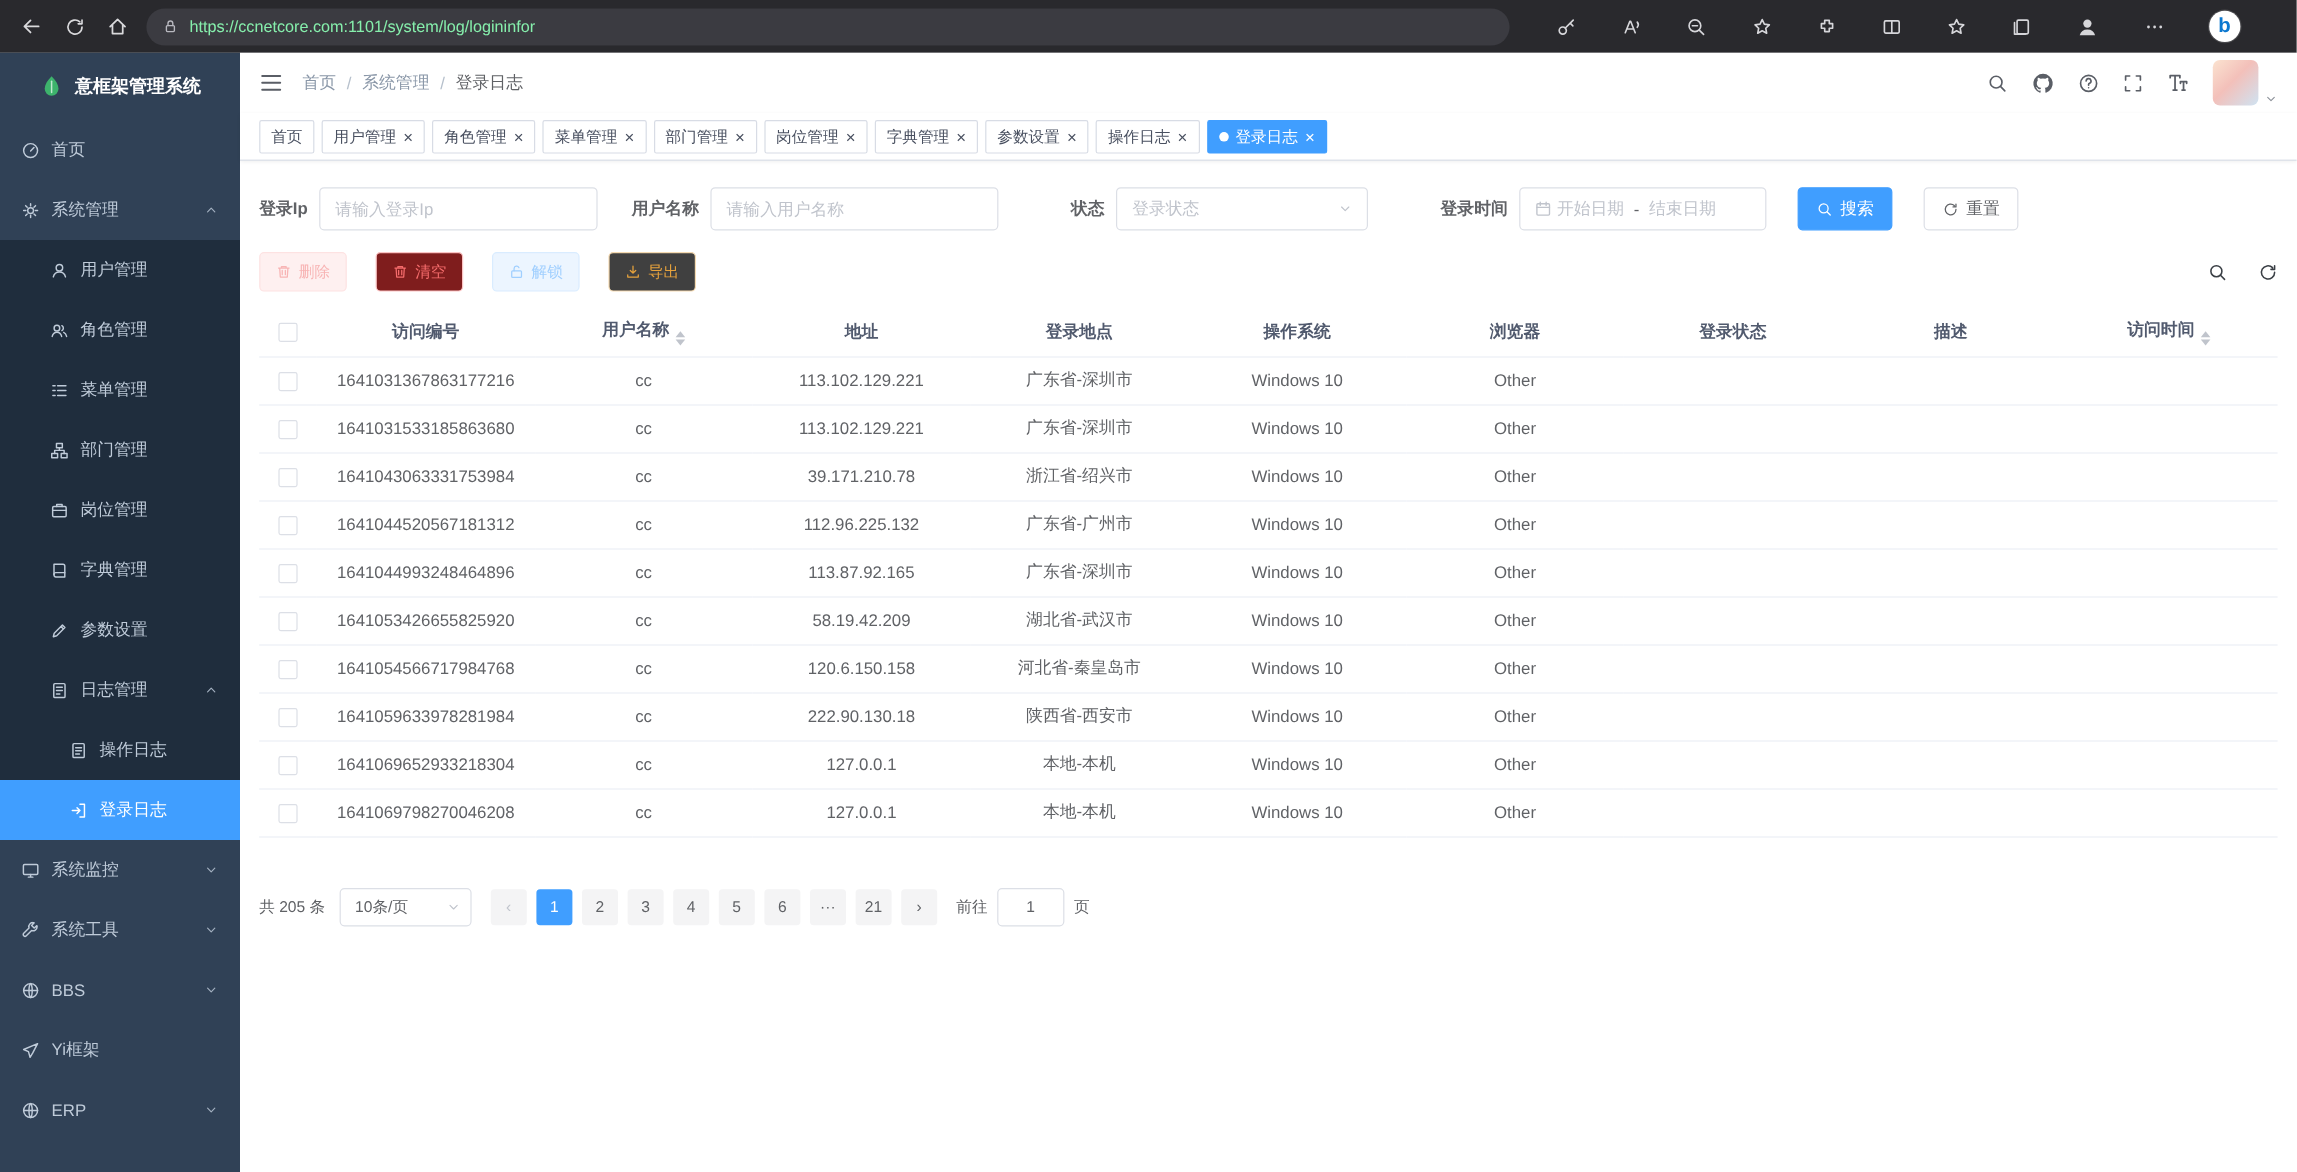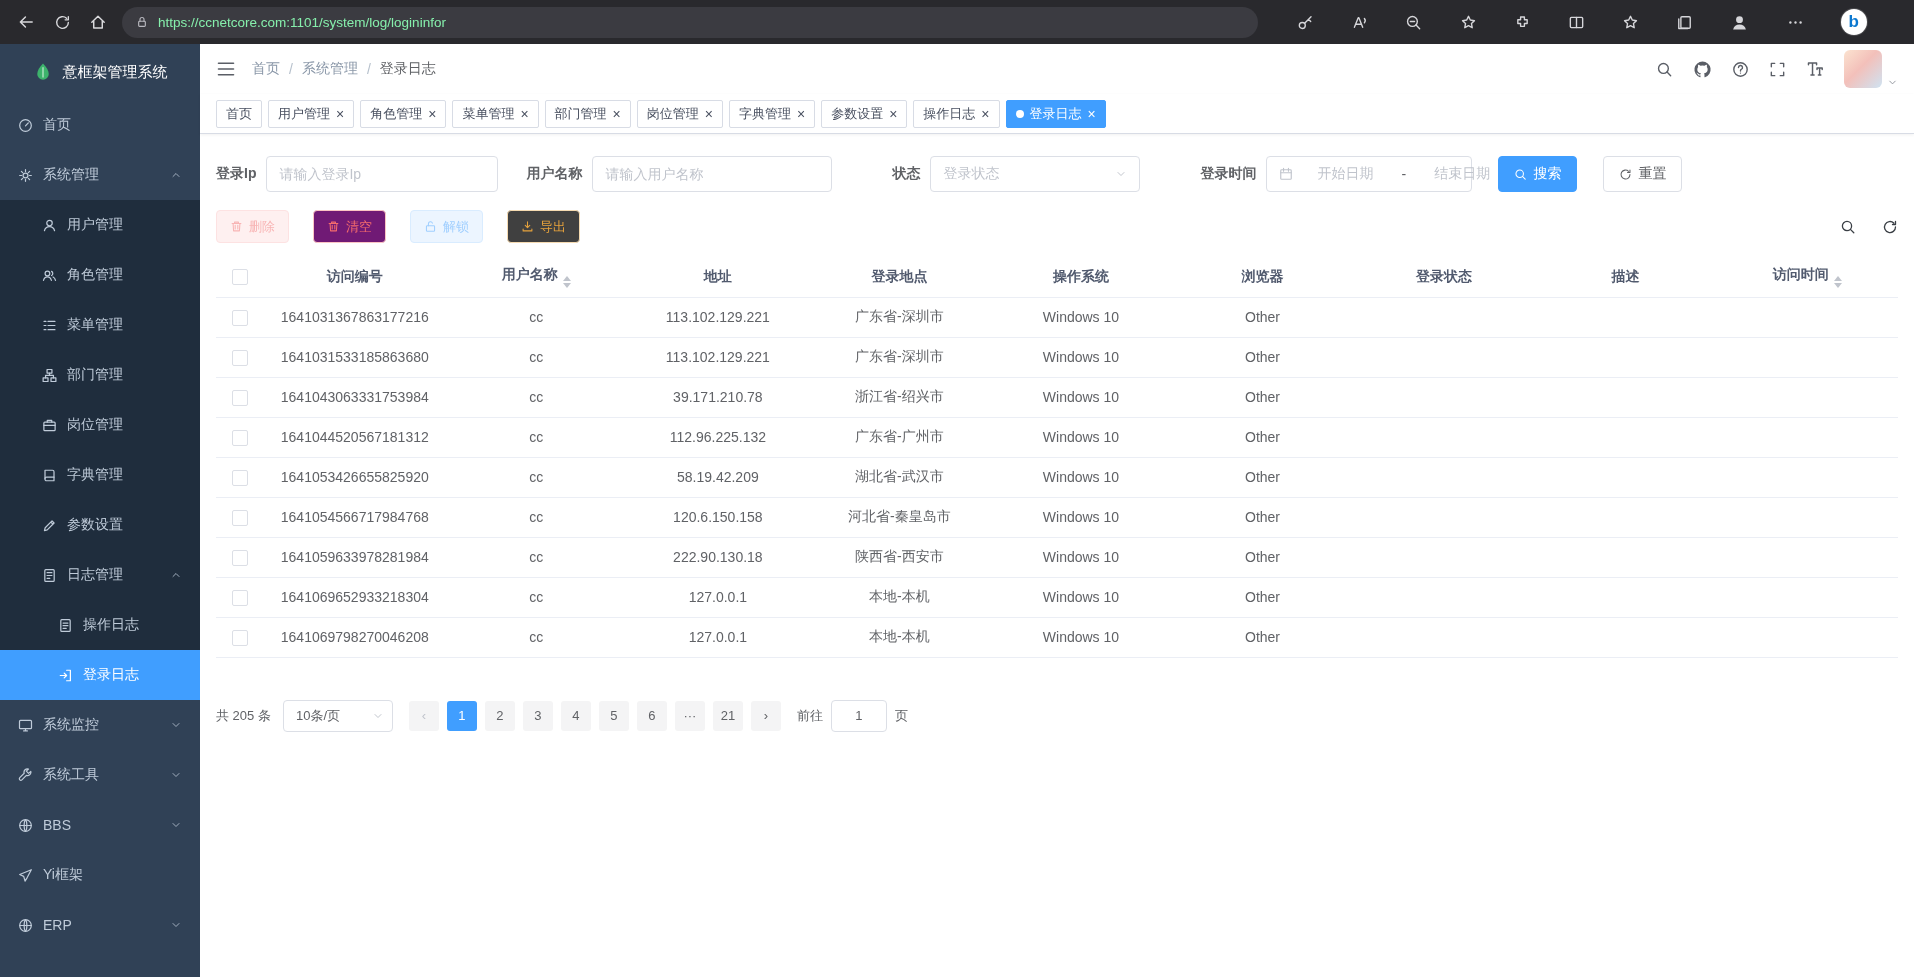--- a/index.html
+++ b/index.html
@@ -11,21 +11,21 @@
   .b-btn{width:36px;height:36px;border-radius:6px;display:inline-flex;align-items:center;justify-content:center;color:#d9d9dc;flex:none;cursor:pointer}
   .address-bar{width:1136px;height:31px;margin-left:6px;background:#3b3b41;border-radius:16px;display:flex;align-items:center;padding:0 13px;gap:9px;color:#b8b8bf;flex:none;cursor:text}
   .url{color:#86efac;font-size:13.5px;white-space:nowrap}
   .b-right{flex:1;display:flex;align-items:center;justify-content:space-evenly;color:#d6d6da;padding:0 2px}
   .b-right .icon{cursor:pointer}
   .bing-badge{width:26px;height:26px;border-radius:50%;background:#fff;display:flex;align-items:center;justify-content:center;font-weight:700;font-size:17px;color:#0b78d0;cursor:pointer;box-shadow:0 0 0 1px rgba(255,255,255,.15)}
 
   
   .app{display:flex;height:933px}
   .sidebar{width:200px;background:#304156;flex:none;overflow:hidden;display:flex;flex-direction:column}
-  .logo{height:56px;display:flex;align-items:center;justify-content:center;gap:10px;color:#fff;font-size:15px;font-weight:400;flex:none}
+  .logo{height:56px;display:flex;align-items:center;justify-content:center;gap:10px;color:#fff;font-size:15px;font-weight:700;flex:none}
   .menu-item{height:50px;display:flex;align-items:center;gap:10px;padding:0 18px;font-size:14px;color:#bfcbd9;cursor:pointer;flex:none;white-space:nowrap}
   .menu-item.lvl2{padding-left:42px;background:#1f2d3d}
   .menu-item.lvl3{padding-left:58px;background:#1f2d3d}
   .menu-item.active{background:#409eff;color:#fff}
   .menu-item .caret{margin-left:auto;color:#a3b0c0}
 
   .main{flex:1;display:flex;flex-direction:column;min-width:0;background:#fff}
   .navbar{height:50px;display:flex;align-items:center;padding:0 16px;flex:none}
   .hamburger{color:#5a5e66;margin-right:16px;cursor:pointer}
   .breadcrumb{font-size:14px;display:flex;gap:9px;align-items:center}
@@ -59,21 +59,21 @@
   .cal{color:#c0c4cc}
   button{font-family:inherit;cursor:pointer}
   .btn{height:36px;border-radius:4px;display:inline-flex;align-items:center;gap:6px;font-size:14px;padding:0 15px;border:1px solid transparent}
   .btn-primary{background:#409eff;border-color:#409eff;color:#fff;margin-left:26px}
   .btn-plain{background:#fff;border-color:#dcdfe6;color:#606266;margin-left:26px}
 
   
   .action-row{display:flex;align-items:center;margin-bottom:14px}
   .btn-sm{height:33px;font-size:13px;padding:0 13px;border-radius:4px;display:inline-flex;align-items:center;gap:6px;margin-right:24px;border:1px solid}
   .b-del{background:#fef0f0;border-color:#fde2e2;color:#f8b4b4;cursor:not-allowed}
-  .b-clear{background:#701a75;border-color:#fbc4c4;color:#f56c6c}
+  .b-clear{background:#7f1d1d;border-color:#fbc4c4;color:#f56c6c}
   .b-unlock{background:#ecf5ff;border-color:#d9ecff;color:#a0cfff;cursor:not-allowed}
   .b-export{background:#404040;border-color:#f5dab1;color:#e6a23c}
   .tools{margin-left:auto;display:flex;align-items:center;gap:26px;color:#3a3f45}
   .tools .icon{cursor:pointer}
 
   
   table{width:100%;border-collapse:collapse;table-layout:fixed}
   th{height:40px;font-size:14px;font-weight:700;color:#515a6e;border-bottom:1px solid #ebeef5;text-align:center;white-space:nowrap}
   td{height:40px;font-size:14px;color:#606266;border-bottom:1px solid #ebeef5;text-align:center;white-space:nowrap;overflow:hidden}
   .cb{width:16px;height:16px;border:1px solid #dcdfe6;border-radius:2px;display:inline-block;vertical-align:middle;background:#fff;cursor:pointer}
@@ -502,21 +502,21 @@
             <span class="ph">登录状态</span>
             <span class="icon sel-caret">
                 <svg width="12" height="12" viewBox="0 0 16 16" fill="none" stroke="currentColor" stroke-width="1.3" stroke-linecap="round" stroke-linejoin="round">
                   <path d="M4 6l4 4 4-4"></path>
                 </svg>
               </span>
           </div>
         </div>
         <div class="fg">
           <span class="lbl">登录时间</span>
-          <div class="inputbox" style="width:206px;gap:24px">
+          <div class="inputbox" style="width:206px;gap:4px">
             <span class="icon cal">
                 <svg width="14" height="14" viewBox="0 0 16 16" fill="none" stroke="currentColor" stroke-width="1.3" stroke-linecap="round" stroke-linejoin="round">
                   <rect x="2" y="3.2" width="12" height="10.8" rx="1"></rect>
                   <path d="M2 6.6h12M5.2 1.6v3.2M10.8 1.6v3.2"></path>
                 </svg>
               </span>
             <span class="ph">开始日期</span>
             <span class="dsep">-</span>
             <span class="ph">结束日期</span>
           </div>
@@ -666,20 +666,32 @@
               <td>112.96.225.132</td>
               <td>广东省-广州市</td>
               <td>Windows 10</td>
               <td>Other</td>
               <td></td>
               <td></td>
               <td></td>
             </tr>
             <tr>
               <td><span class="cb"></span></td>
+              <td>1641044993248464896</td>
+              <td>cc</td>
+              <td>113.87.92.165</td>
+              <td>广东省-深圳市</td>
+              <td>Windows 10</td>
+              <td>Other</td>
+              <td></td>
+              <td></td>
+              <td></td>
+            </tr>
+            <tr>
+              <td><span class="cb"></span></td>
               <td>1641053426655825920</td>
               <td>cc</td>
               <td>58.19.42.209</td>
               <td>湖北省-武汉市</td>
               <td>Windows 10</td>
               <td>Other</td>
               <td></td>
               <td></td>
               <td></td>
             </tr>

